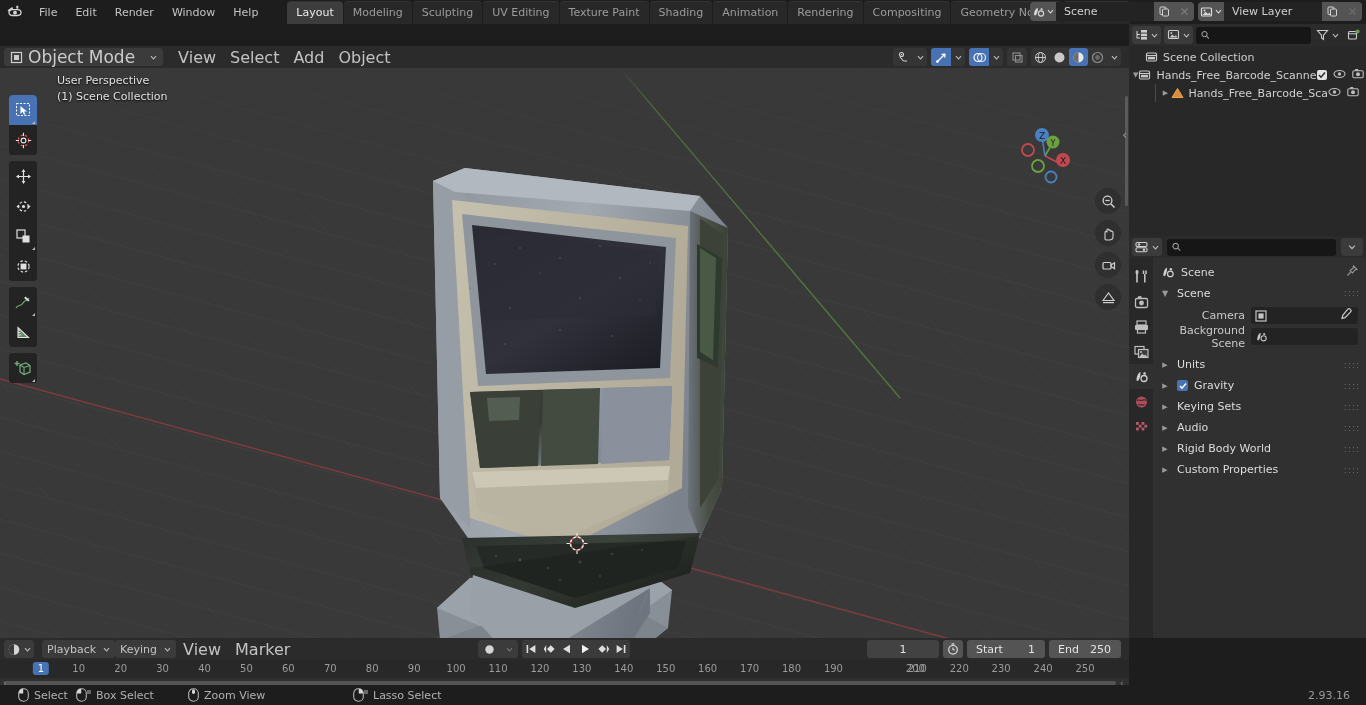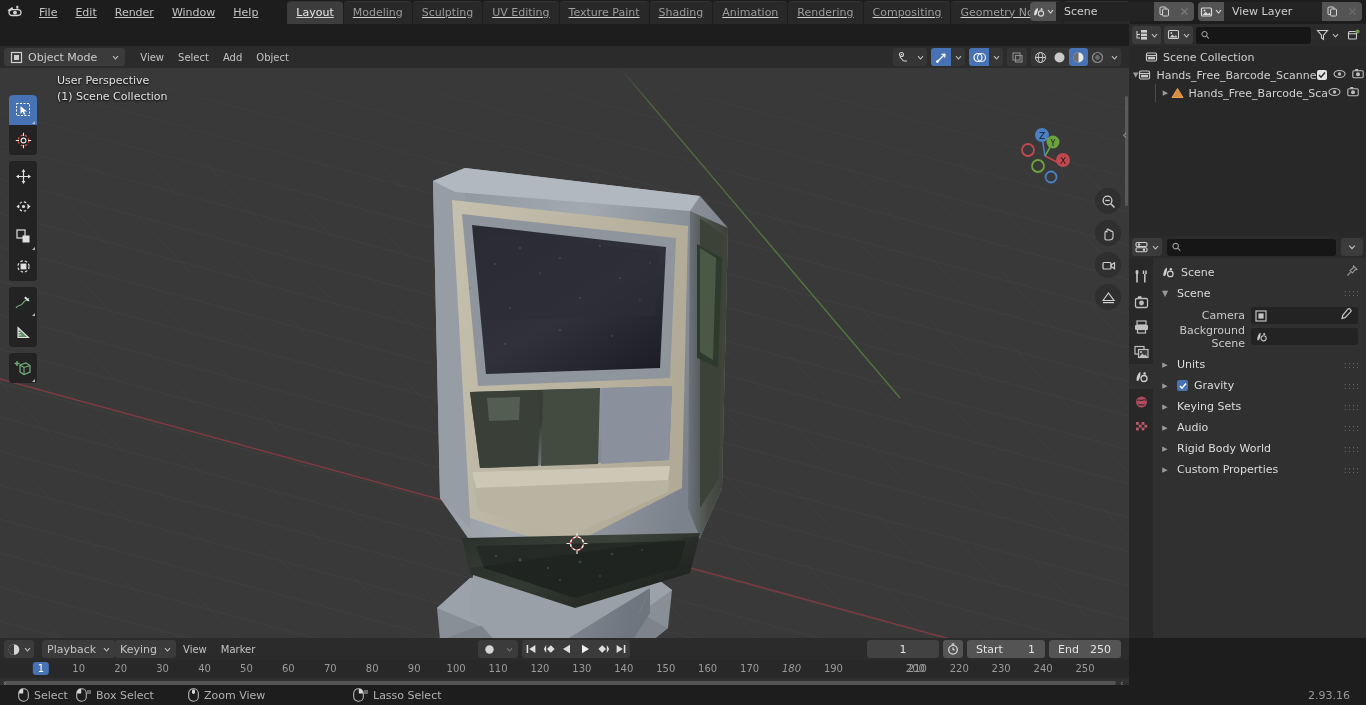--- a/index.html
+++ b/index.html
@@ -12,24 +12,24 @@
   }
   .app { position:relative; width:1366px; height:705px; }
 
   
   .topbar {
     position:absolute; left:0; top:0; width:1366px; height:24px;
     background:#1d1d1d; display:flex; align-items:center;
   }
   .blender-logo { width:30px; display:flex; justify-content:center; align-items:center; }
   .menu-item {
-    padding:3px 9px; color:#c3c3c3; font-size:11px; border-radius:3px; cursor:default;text-decoration:underline;
+    padding:3px 9px; color:#c3c3c3; font-size:11px; border-radius:3px; cursor:default;
   }
   .wsep { width:14px; }
-  .tabs { display:flex; align-items:center; height:24px; margin-left:6px;text-decoration:underline; }
+  .tabs { display:flex; align-items:center; height:24px; margin-left:6px; }
   .ws-tab {
     padding:4px 9px 5px; font-size:11px; color:#9b9b9b;
     background:#282828; border-radius:4px 4px 0 0; margin-right:1px;
     border-top:1px solid #333; cursor:default;
   }
   .ws-tab.active { background:#3d3d3d; color:#e8e8e8; }
   .ws-plus { padding:3px 7px; color:#8a8a8a; font-size:13px; }
 
   .topright { position:absolute; right:4px; top:2px; display:flex; align-items:center; gap:4px; }
   .id-block { display:flex; align-items:center; background:#2b2b2b; border-radius:4px; height:19px; }
@@ -69,23 +69,23 @@
                       font-family:"DejaVu Sans",sans-serif; }
 
   
   .viewport { position:absolute; left:0; top:46px; width:1129px; height:592px; overflow:hidden; }
   .vp-tools {
     position:absolute; left:0; top:0; width:1129px; height:22px;
     background:#2b2b2b; display:flex; align-items:center; padding:0 4px; z-index:20;
   }
   .mode-btn {
     display:flex; align-items:center; gap:5px; background:#3b3b3b;
-    border-radius:3px; height:18px; padding:0 6px; font-size:11px; color:#ccc;
+    border-radius:3px; height:18px; padding:0 6px; font-size:17px; color:#ccc;
   }
-  .mnu { padding:2px 7px; font-size:10px; color:#c3c3c3; border-radius:3px; }
+  .mnu { padding:2px 7px; font-size:16px; color:#c3c3c3; border-radius:3px; }
   .vp-canvas {
     position:absolute; left:0; top:22px; width:1129px; height:570px;
     background:#393939; overflow:hidden;
   }
   .grid-svg { position:absolute; left:0; top:0; }
 
   .vp-overlay-text { position:absolute; left:57px; top:5px; font-size:11px; color:#e0e0e0;
                      text-shadow:0 1px 2px #000; line-height:16px; }
 
   
@@ -1306,21 +1306,21 @@
         <div class="tl-tick" style="left: 372.229px;">80</div>
         <div class="tl-tick" style="left: 414.157px;">90</div>
         <div class="tl-tick" style="left: 456.084px;">100</div>
         <div class="tl-tick" style="left: 498.012px;">110</div>
         <div class="tl-tick" style="left: 539.94px;">120</div>
         <div class="tl-tick" style="left: 581.867px;">130</div>
         <div class="tl-tick" style="left: 623.795px;">140</div>
         <div class="tl-tick" style="left: 665.723px;">150</div>
         <div class="tl-tick" style="left: 707.651px;">160</div>
         <div class="tl-tick" style="left: 749.578px;">170</div>
-        <div class="tl-tick" style="left: 791.506px; font-style: italic;">180</div>
+        <div class="tl-tick" style="left: 791.506px;">180</div>
         <div class="tl-tick" style="left: 833.434px;">190</div>
         <div class="tl-tick" style="left: 875.361px; margin-left: 40px;">200</div>
         <div class="tl-tick" style="left: 917.289px;">210</div>
         <div class="tl-tick" style="left: 959.217px;">220</div>
         <div class="tl-tick" style="left: 1001.14px;">230</div>
         <div class="tl-tick" style="left: 1043.07px;">240</div>
         <div class="tl-tick" style="left: 1085px;">250</div>
       </div>
     <div class="cur-frame" style="left:41px">1</div>
   </div>

